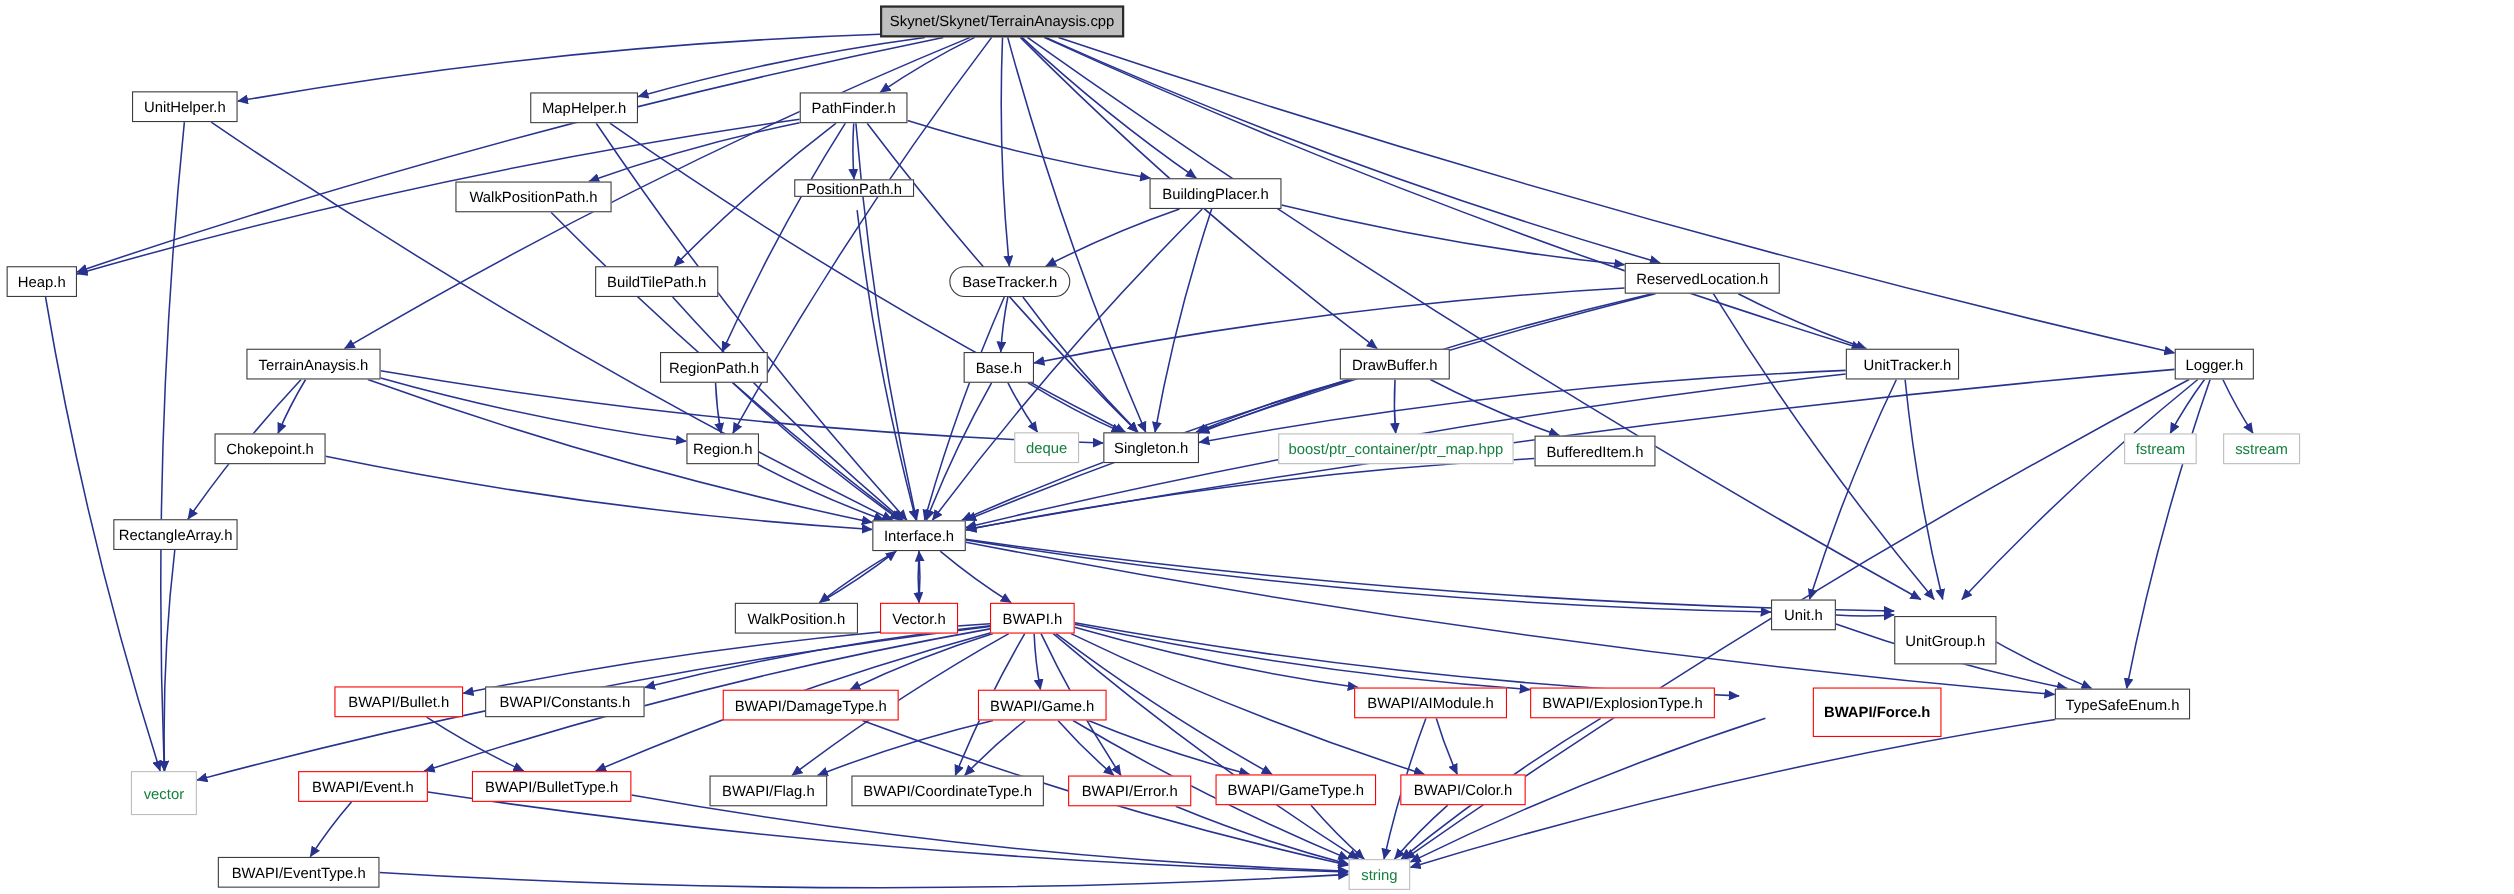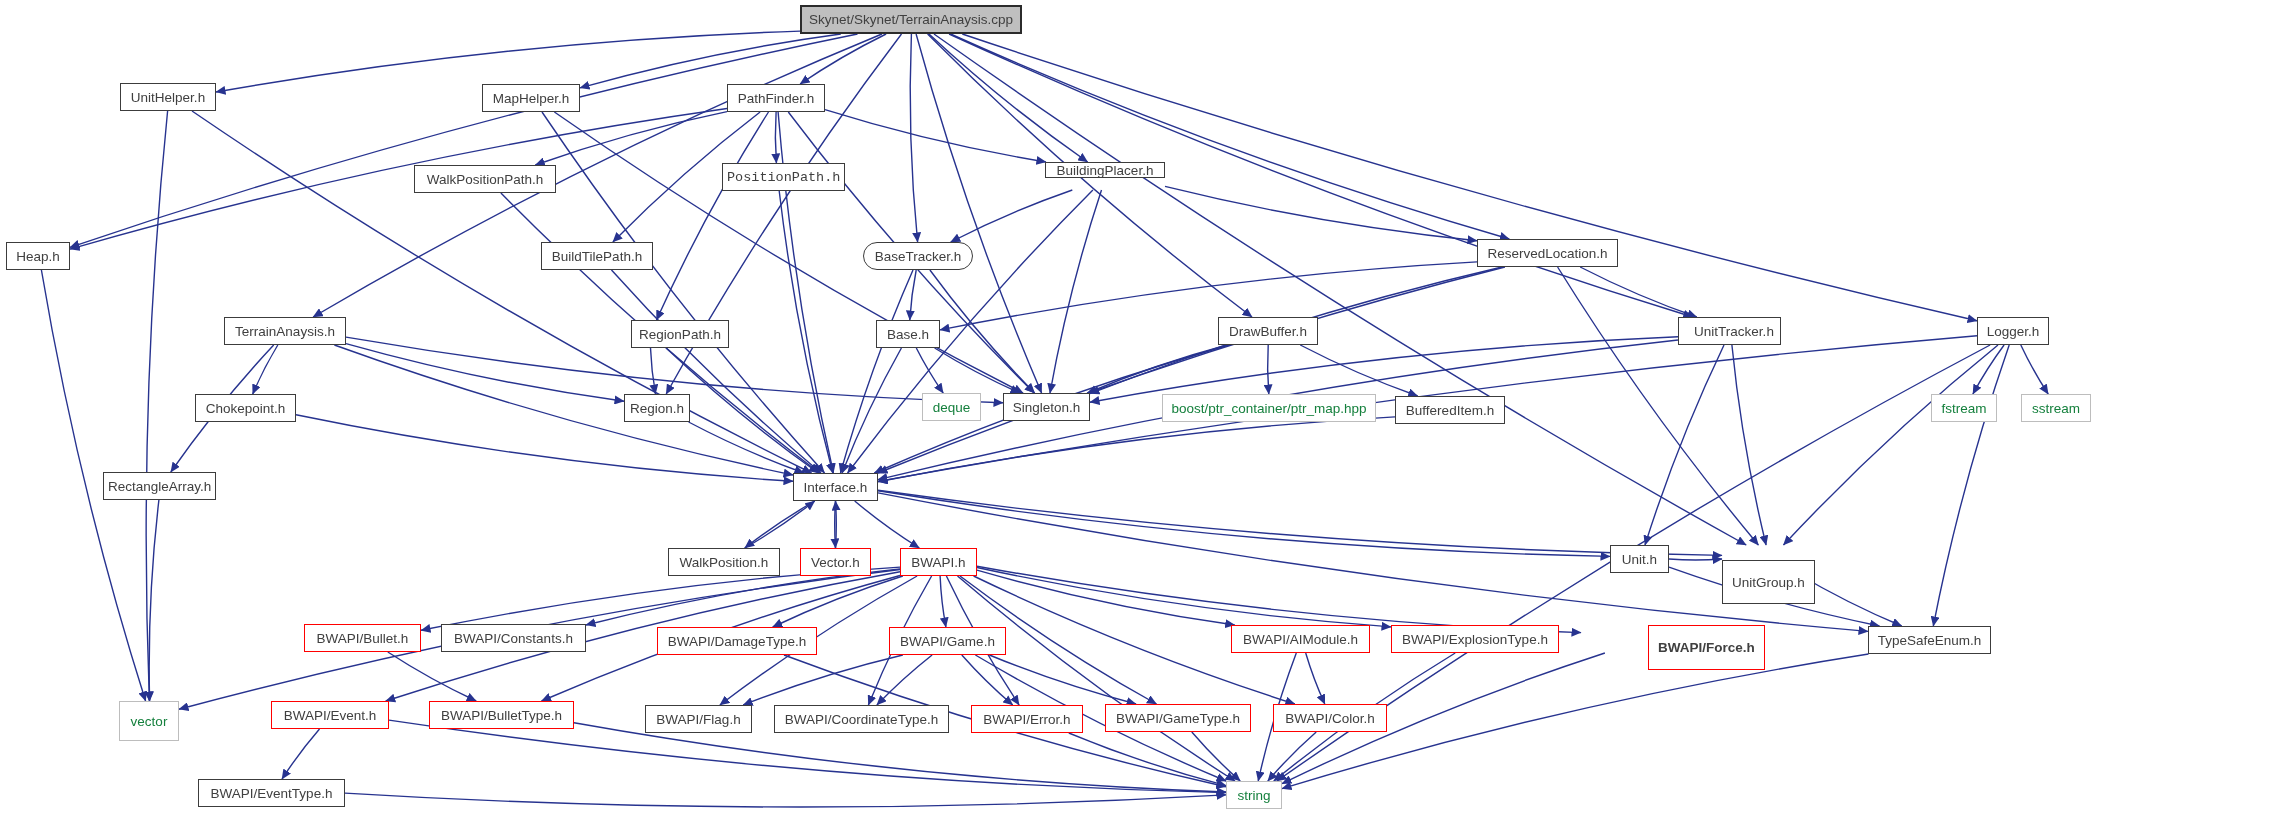--- a/index.html
+++ b/index.html
@@ -1,20 +1,20 @@
 <!DOCTYPE html>
 <html><head>
 <meta charset="utf-8">
 <style>
   html,body{margin:0;padding:0;background:#ffffff;}
   #canvas{position:relative;width:2285px;height:813px;background:#ffffff;overflow:hidden;
           font-family:"Liberation Sans","DejaVu Sans",sans-serif;}
   #edges{position:absolute;left:0;top:0;width:2285px;height:813px;z-index:1;}
   .node{position:absolute;z-index:2;display:flex;align-items:center;justify-content:center;
-        font-size:13.5px;color:#404040;background:#ffffff;border:1px solid #404040;
+        font-size:13.5px;color:#000000;background:#ffffff;border:1px solid #404040;
         white-space:nowrap;box-sizing:border-box;padding:0 4px;}
   .node.root{background:#bfbfbf;border:2px solid #2b2b2b;}
   .node.external{border:1.5px solid #ff0000;}
   .node.std{border:1px solid #bdbdbd;color:#15803d;}
   .node.internal{border:1.5px solid #3c3c3c;}
 </style>
 </head>
 <body>
 
 <div id="canvas">
@@ -139,28 +139,28 @@
       <path d="M1068.8,733.0 Q1145.6,764.8 1226.0,785.6" fill="none" stroke="#27338f" stroke-width="1.4" marker-end="url(#arrow)"></path>
       <path d="M1191.8,732.0 Q1214.3,758.2 1240.2,781.0" fill="none" stroke="#27338f" stroke-width="1.4" marker-end="url(#arrow)"></path>
       <path d="M1316.2,732.0 Q1290.3,754.8 1267.8,781.0" fill="none" stroke="#27338f" stroke-width="1.4" marker-end="url(#arrow)"></path>
       <path d="M345.0,793.1 Q785.4,820.0 1226.0,794.9" fill="none" stroke="#27338f" stroke-width="1.4" marker-end="url(#arrow)"></path>
     </svg>
 <div class="node root" style="left: 800px; top: 5px; min-width: 222px; height: 29px;">Skynet/Skynet/TerrainAnaysis.cpp</div>
     <div class="node internal" style="left: 120px; top: 83px; min-width: 96px; height: 28px;">UnitHelper.h</div>
     <div class="node internal" style="left: 482px; top: 84px; min-width: 98px; height: 28px;">MapHelper.h</div>
     <div class="node internal" style="left: 727px; top: 84px; min-width: 98px; height: 28px;">PathFinder.h</div>
     <div class="node internal" style="left: 414px; top: 165px; min-width: 142px; height: 28px;">WalkPositionPath.h</div>
-    <div class="node internal" style="left: 722px; top: 163px; min-width: 109px; height: 28px; font-family: Liberation Mono, monospace;">PositionPath.h</div>
-    <div class="node internal" style="left: 1045px; top: 162px; min-width: 120px; height: 16px;">BuildingPlacer.h</div>
+    <div class="node internal" style="left: 722px; top: 163px; min-width: 109px; height: 16px;">PositionPath.h</div>
+    <div class="node internal" style="left: 1045px; top: 162px; min-width: 120px; height: 28px;">BuildingPlacer.h</div>
     <div class="node internal" style="left: 6px; top: 242px; min-width: 64px; height: 28px;">Heap.h</div>
     <div class="node internal" style="left: 541px; top: 242px; min-width: 112px; height: 28px;">BuildTilePath.h</div>
     <div class="node internal" style="left: 863px; top: 242px; min-width: 110px; height: 28px; border-radius: 14px;">BaseTracker.h</div>
     <div class="node internal" style="left: 1477px; top: 239px; min-width: 141px; height: 28px;">ReservedLocation.h</div>
     <div class="node internal" style="left: 224px; top: 317px; min-width: 122px; height: 28px;">TerrainAnaysis.h</div>
-    <div class="node internal" style="left: 631px; top: 320px; min-width: 98px; height: 28px;">RegionPath.h</div>
+    <div class="node internal" style="left: 600px; top: 320px; min-width: 98px; height: 28px;">RegionPath.h</div>
     <div class="node internal" style="left: 876px; top: 320px; min-width: 64px; height: 28px;">Base.h</div>
     <div class="node internal" style="left: 1218px; top: 317px; min-width: 100px; height: 28px;">DrawBuffer.h</div>
     <div class="node internal" style="left: 1678px; top: 317px; min-width: 103px; height: 28px; padding-left: 13px;">UnitTracker.h</div>
     <div class="node internal" style="left: 1977px; top: 317px; min-width: 72px; height: 28px;">Logger.h</div>
     <div class="node internal" style="left: 195px; top: 394px; min-width: 101px; height: 28px;">Chokepoint.h</div>
     <div class="node internal" style="left: 624px; top: 394px; min-width: 66px; height: 28px;">Region.h</div>
     <div class="node std" style="left: 922px; top: 393px; min-width: 59px; height: 28px;">deque</div>
     <div class="node internal" style="left: 1003px; top: 393px; min-width: 87px; height: 28px;">Singleton.h</div>
     <div class="node std" style="left: 1162px; top: 394px; min-width: 214px; height: 28px;">boost/ptr_container/ptr_map.hpp</div>
     <div class="node internal" style="left: 1395px; top: 396px; min-width: 110px; height: 28px;">BufferedItem.h</div>

